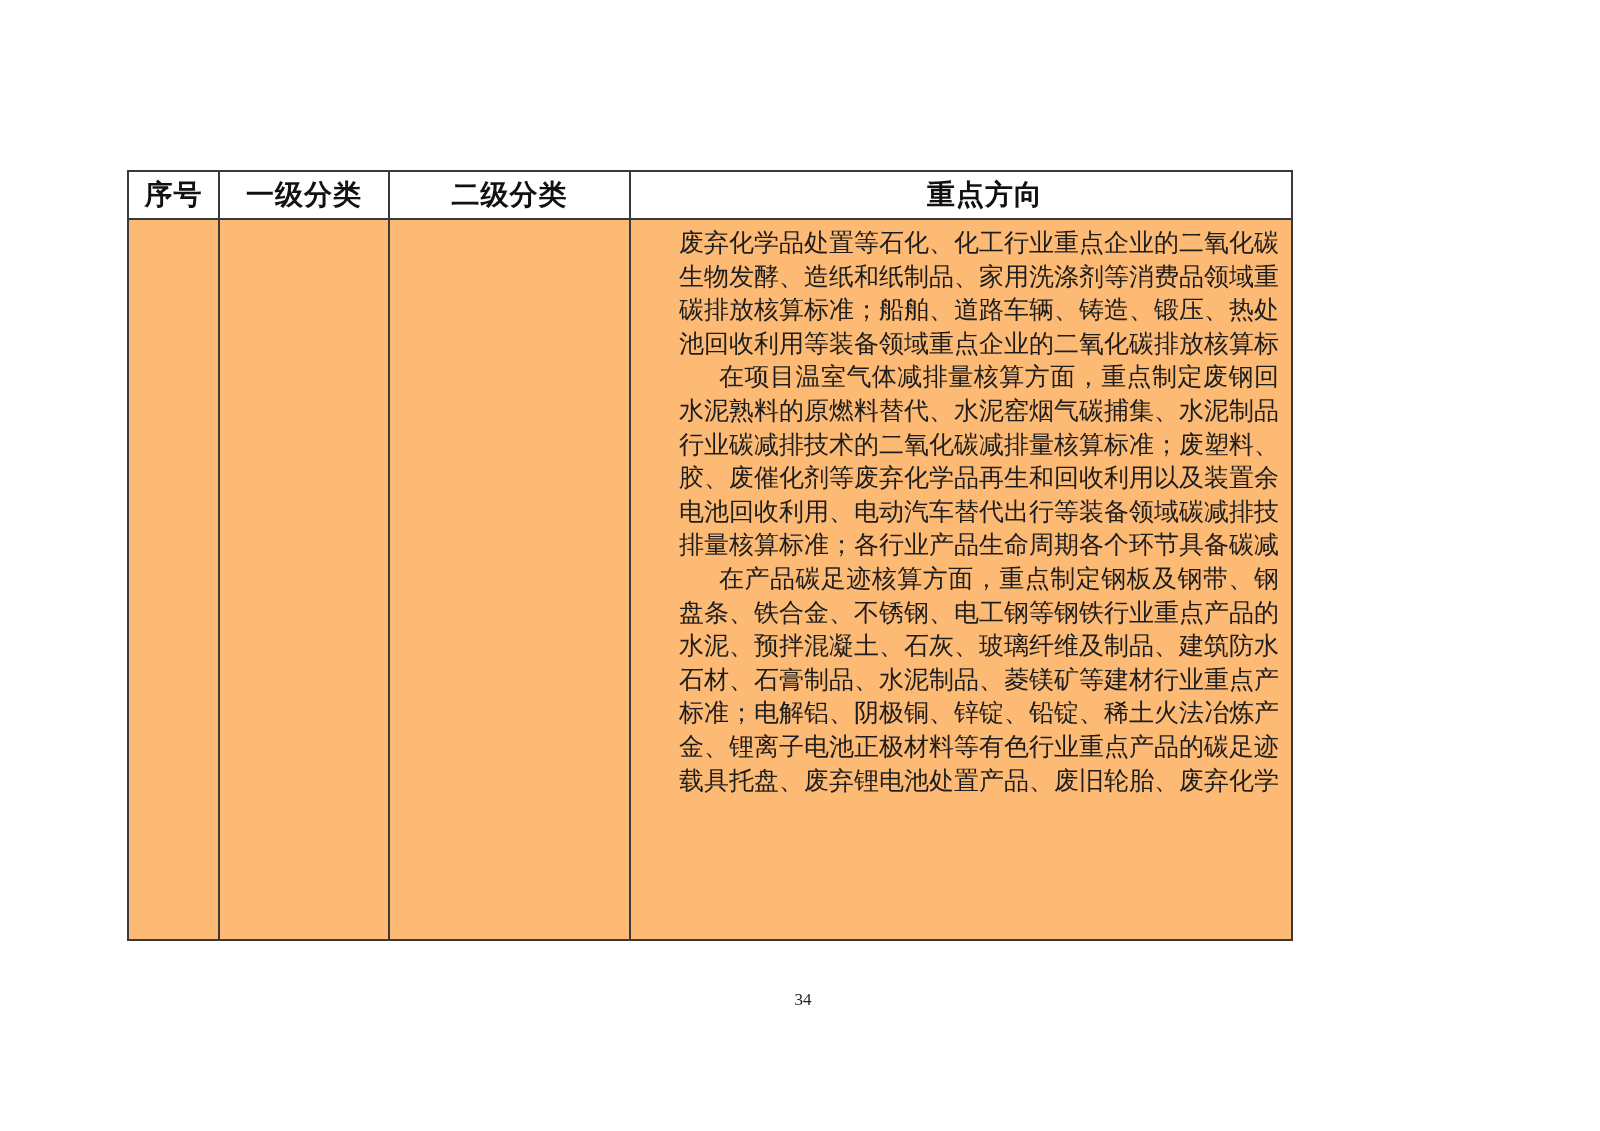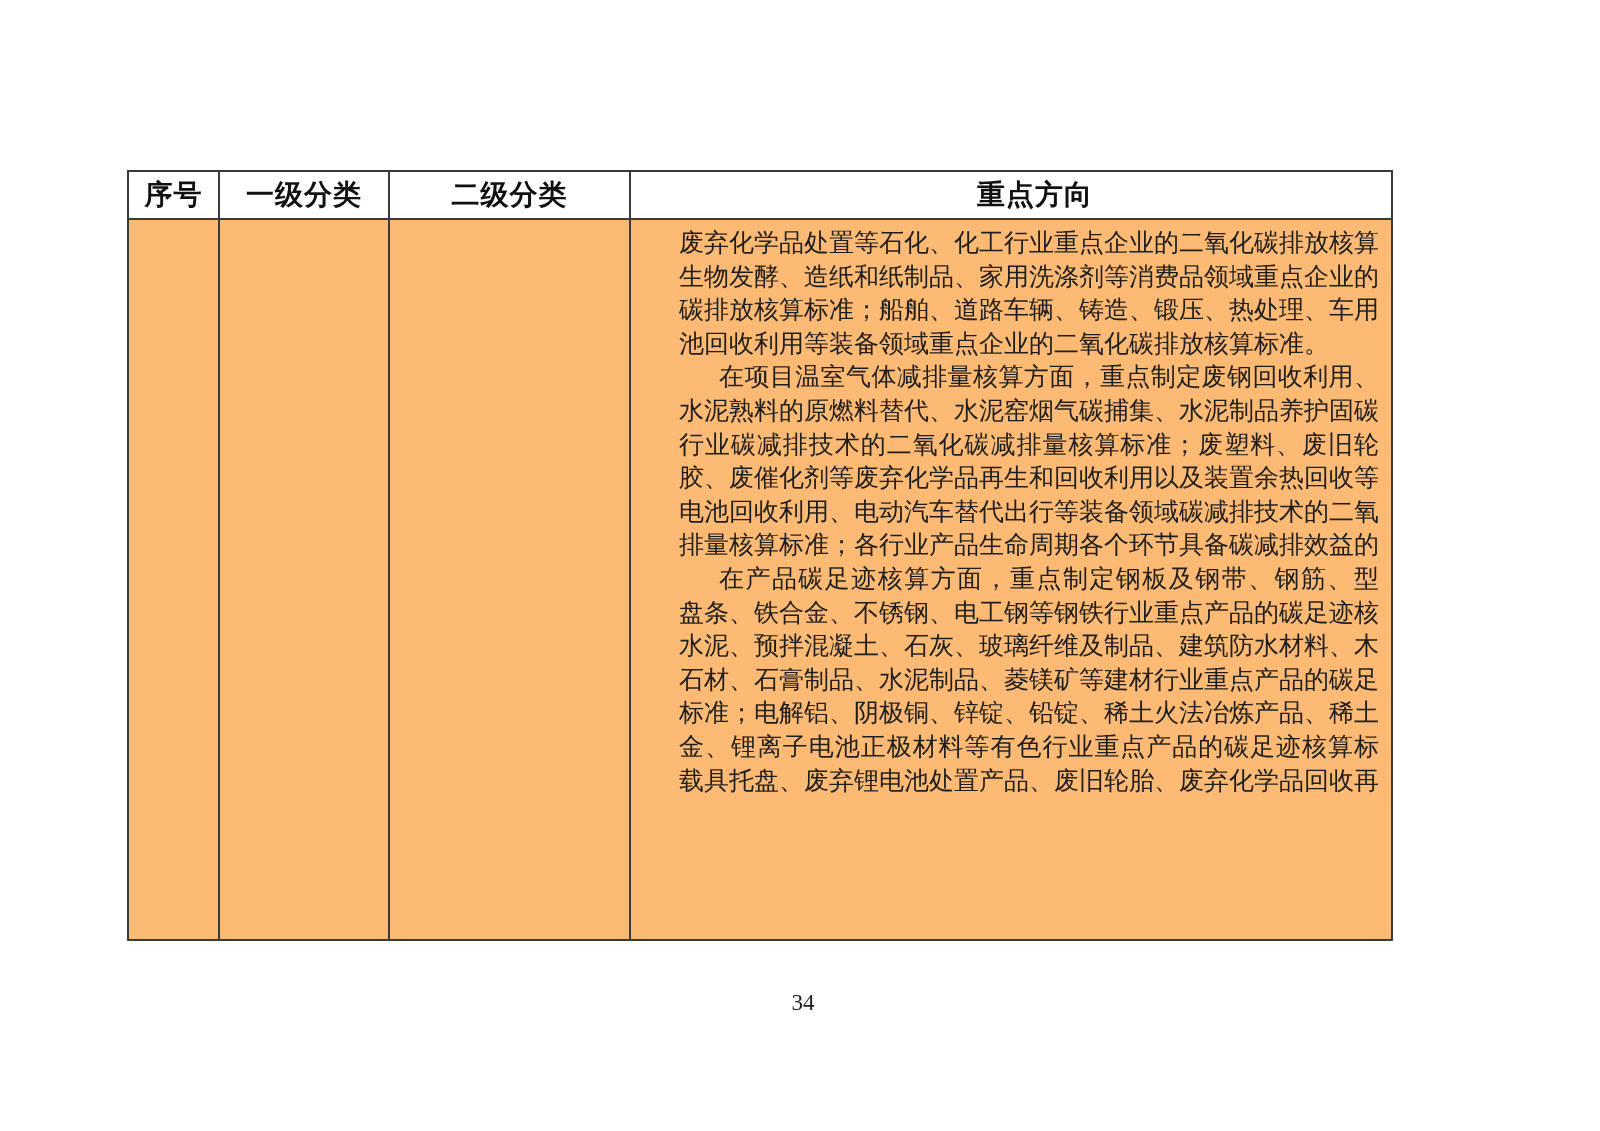--- a/index.html
+++ b/index.html
@@ -11,21 +11,21 @@
   }
   .page {
     position: relative;
     width: 1600px; height: 1131px;
     background: #ffffff;
     color: #1d1d1d;
   }
   .doc-table {
     position: absolute;
     left: 127px; top: 170px;
-    width: 1266px; height: 771px;
+    width: 1166px; height: 771px;
     border: 2px solid #3a3a3a;
     display: grid;
     grid-template-columns: 91px 170px 241px 1fr;
     grid-template-rows: 48px 1fr;
     background: #ffffff;
   }
   .cell {
     border-right: 2px solid #3a3a3a;
   }
   .cell.last-col { border-right: none; padding-left: 48px; }
@@ -55,21 +55,21 @@
     text-align: justify;
     text-align-last: justify;
     word-break: break-all;
   }
   .tline.indent { text-indent: 1.6em; }
   .tline.pend { text-align-last: left; }
   .page-number {
     position: absolute;
     left: 0; right: 28px; top: 990px;
     text-align: center;
-    font-size: 23px;
+    font-size: 17px;
     color: #1d1d1d;
     padding-left: 34px;
   }
 </style>
 </head>
 <body>
 
 <div class="page">
 
   <div class="doc-table">

